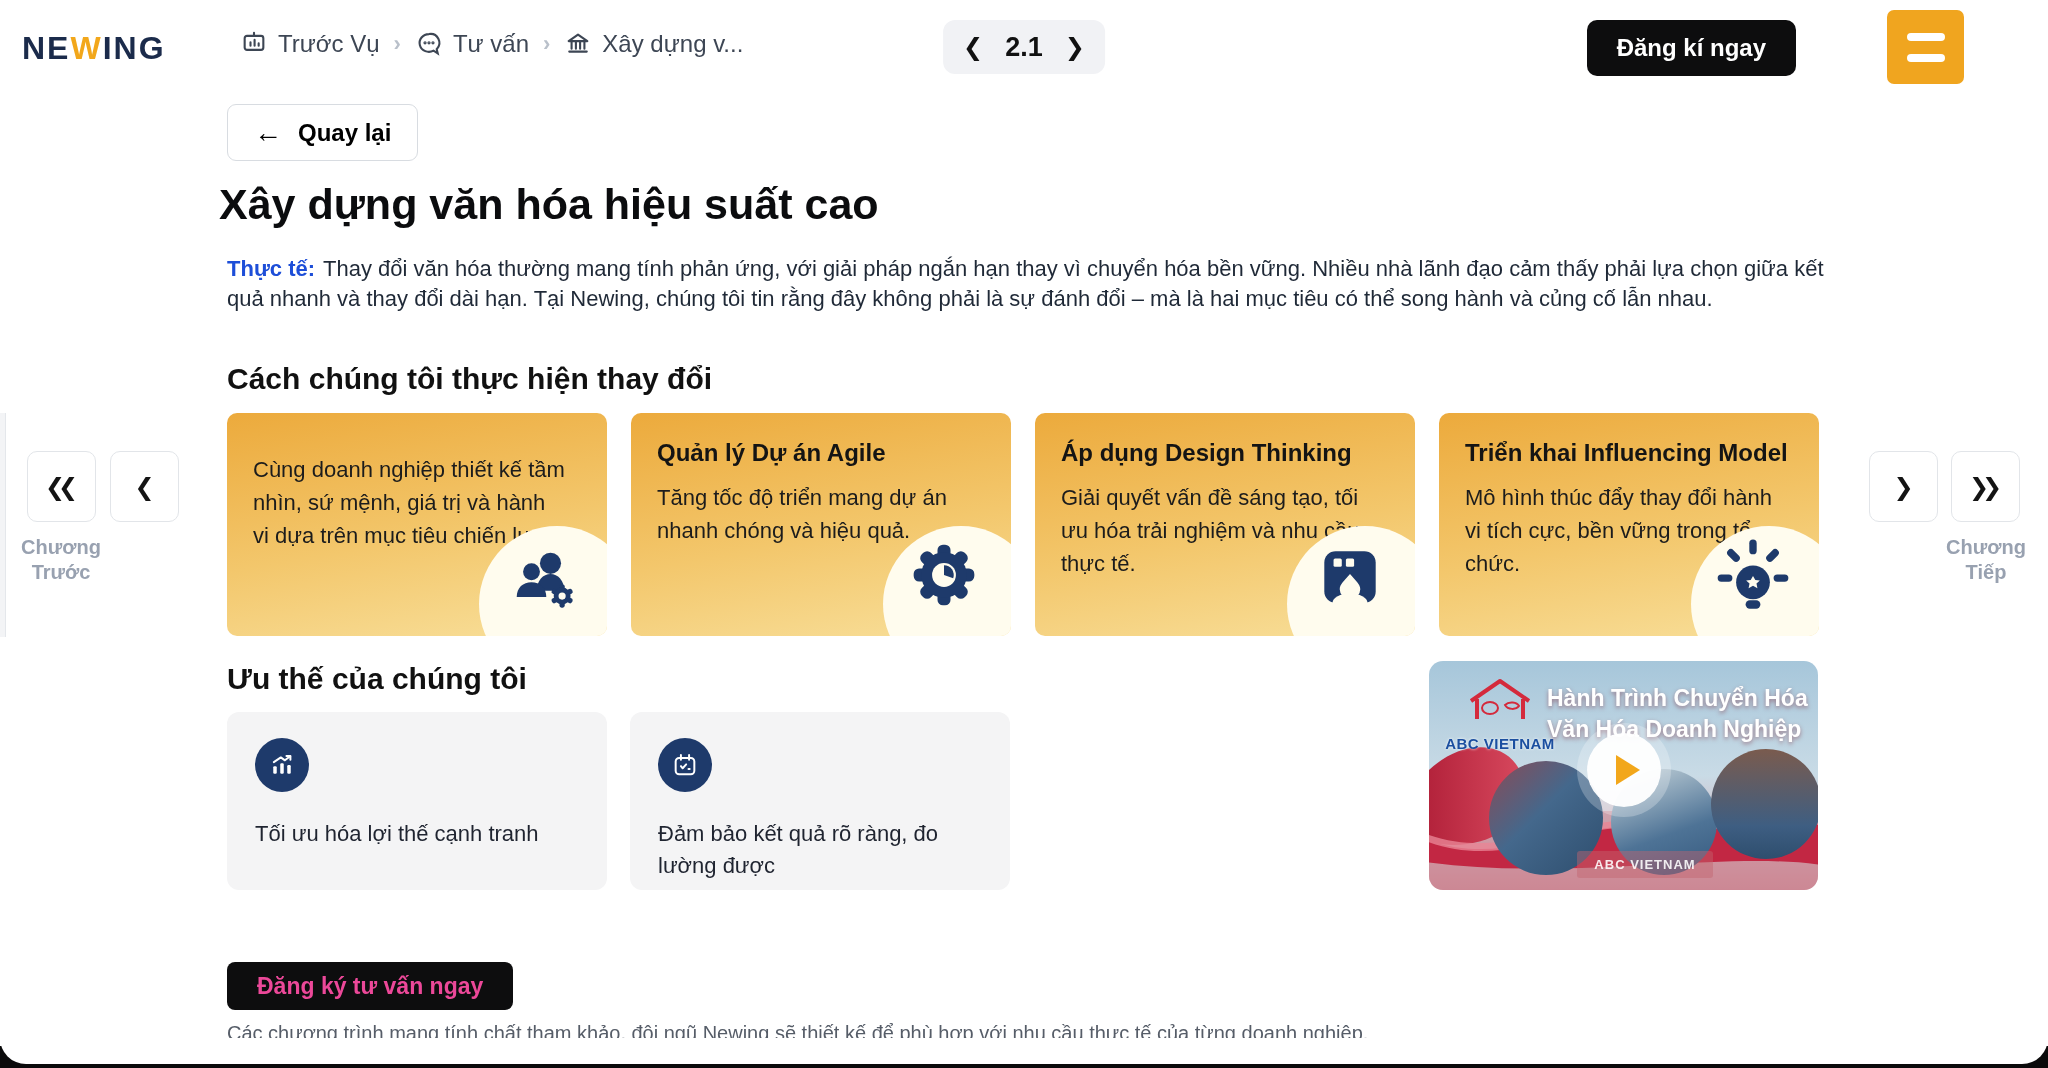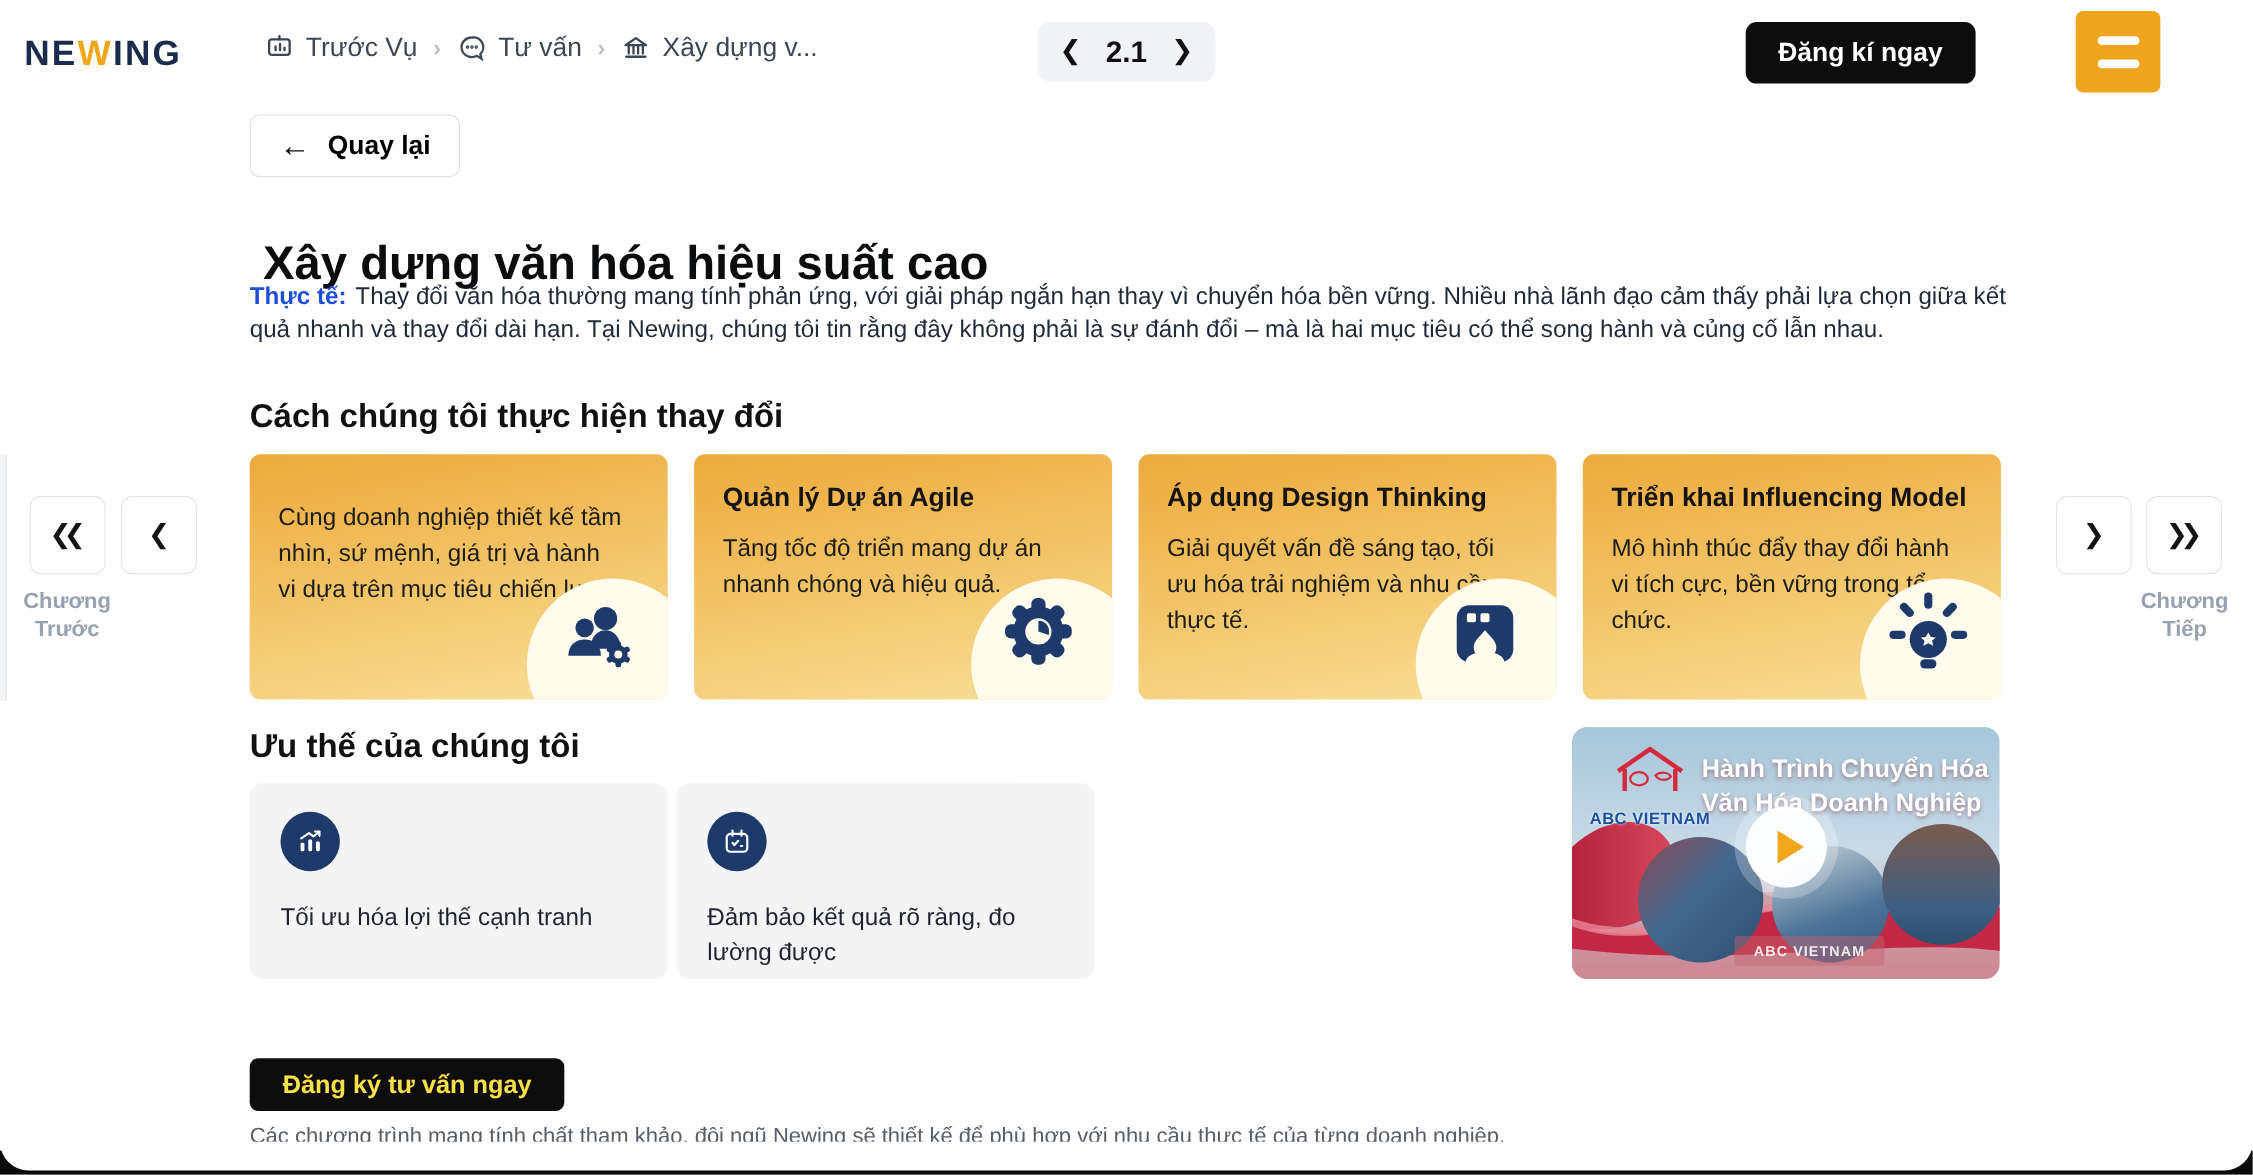--- a/index.html
+++ b/index.html
@@ -34,21 +34,21 @@
                align-items: center; justify-content: center; cursor: pointer; border: none; }
   .hamburger .bar { width: 38px; height: 8px; background: #fff; border-radius: 4px; }
 
   
   .back-btn { left: 227px; top: 104px; height: 57px; padding: 0 26px;
               background: #fff; border: 1px solid #D8DCE1; border-radius: 9px;
               display: flex; align-items: center; gap: 16px; font-size: 24px;
               font-weight: 700; cursor: pointer;
               font-family: "Liberation Sans","DejaVu Sans",sans-serif; }
   .back-btn .arrow { font-size: 28px; font-weight: 700; }
-  .page-title { left: 239px; top: 180px; font-size: 43px; font-weight: 800; color: #0B0C0E; margin-top: 36px; }
+  .page-title { left: 219px; top: 180px; font-size: 43px; font-weight: 800; color: #0B0C0E; }
   .intro { left: 227px; top: 254px; width: 1606px; font-size: 22px; line-height: 30px;
            color: #1F2937; }
   .intro .label { color: #1D4ED8; font-weight: 700; margin-right: 8px; }
 
   
   .methods-heading { left: 227px; top: 362px; font-size: 30px; font-weight: 800; }
   .cards-row { left: 227px; top: 413px; display: flex; gap: 24px; }
   .gold-card { width: 380px; height: 223px; border-radius: 10px; position: relative;
                overflow: hidden; padding: 26px 26px;
                background: linear-gradient(170deg, #ECAA3C 0%, #F3C76C 55%, #F8DF9A 100%); }
@@ -65,21 +65,21 @@
   .nav-btn { width: 69px; height: 71px; background: #fff; border: 1px solid #E2E5E9;
              border-radius: 10px; display: flex; align-items: center; justify-content: center;
              font-size: 24px; font-weight: 700; cursor: pointer; color: #141414;
              font-family: "Liberation Sans","DejaVu Sans",sans-serif; }
   .nav-btn .dbl { letter-spacing: -7px; margin-right: 7px; }
   .nav-label { width: 120px; text-align: center; font-size: 20px; line-height: 25px;
                font-weight: 600; color: #98A1B0; }
 
   
   .adv-heading { left: 227px; top: 662px; font-size: 30px; font-weight: 800; }
-  .adv-row { left: 227px; top: 712px; display: flex; gap: 8px; }
+  .adv-row { left: 227px; top: 712px; display: flex; gap: 23px; }
   .adv-card { width: 380px; height: 178px; background: #F4F4F5; border-radius: 12px;
               padding: 26px 28px; }
   .adv-circle { width: 54px; height: 54px; border-radius: 50%; background: #1E3A6B;
                 display: flex; align-items: center; justify-content: center; }
   .adv-card p { margin-top: 26px; font-size: 22px; line-height: 32px; color: #1F2430; }
 
   
   .video { left: 1429px; top: 661px; width: 389px; height: 229px; border-radius: 14px;
            overflow: hidden; cursor: pointer; }
   .video svg.bg { position: absolute; inset: 0; }
@@ -103,21 +103,21 @@
   .play .tri { width: 0; height: 0; border-left: 24px solid #F2A71B;
                border-top: 15px solid transparent; border-bottom: 15px solid transparent;
                margin-left: 7px; }
   .watermark { position: absolute; left: 148px; top: 190px; width: 136px; height: 27px;
                background: rgba(195,100,110,.45); display: flex; align-items: center;
                justify-content: center; font-size: 13px; font-weight: 700;
                letter-spacing: 1px; color: rgba(255,255,255,.88); border-radius: 3px; }
 
   
   .cta-btn { left: 227px; top: 962px; height: 48px; padding: 0 30px; background: #0D0D0E;
-             color: #fde047; border: none; border-radius: 8px; font-size: 23px; font-weight: 700;
+             color: #ec4899; border: none; border-radius: 8px; font-size: 23px; font-weight: 700;
              cursor: pointer; display: flex; align-items: center;
              font-family: "Liberation Sans","DejaVu Sans",sans-serif; }
   .note { left: 227px; top: 1022px; font-size: 20px; color: #565D68; }
   .bottom-black { left: 0; right: 0; bottom: 0; height: 22px; background: #0A0A0B; }
   .bottom-white { left: 0; right: 0; bottom: 4px; height: 26px; background: #fff;
                   border-radius: 0 0 30px 30px; }
 
   .ic-navy { fill: #1E3A6B; }
 </style>
 </head>

